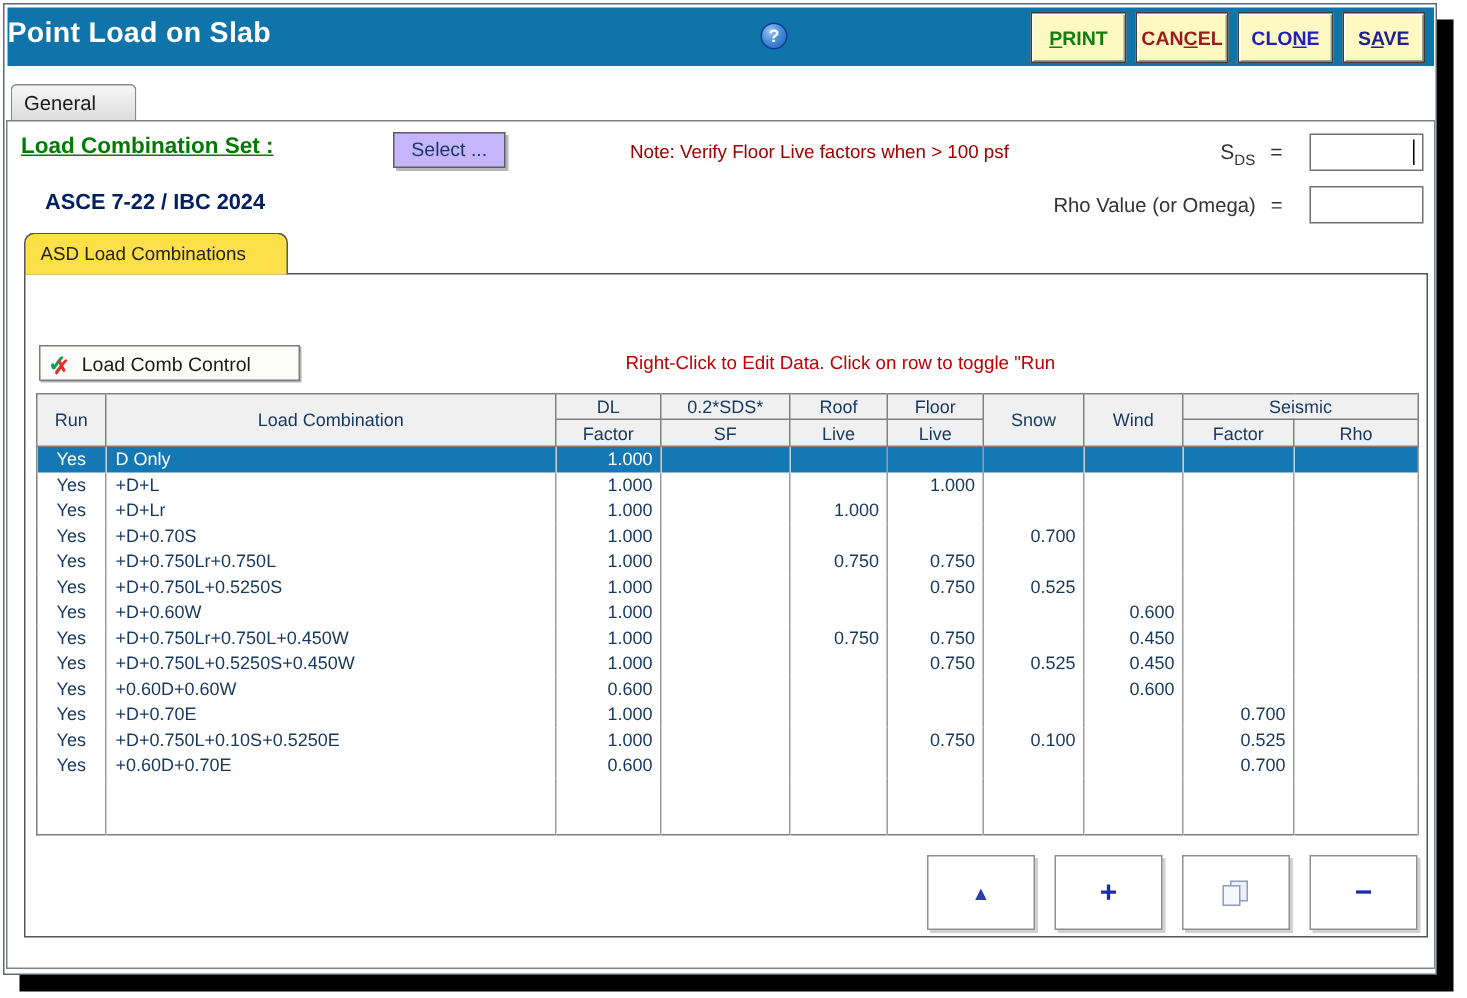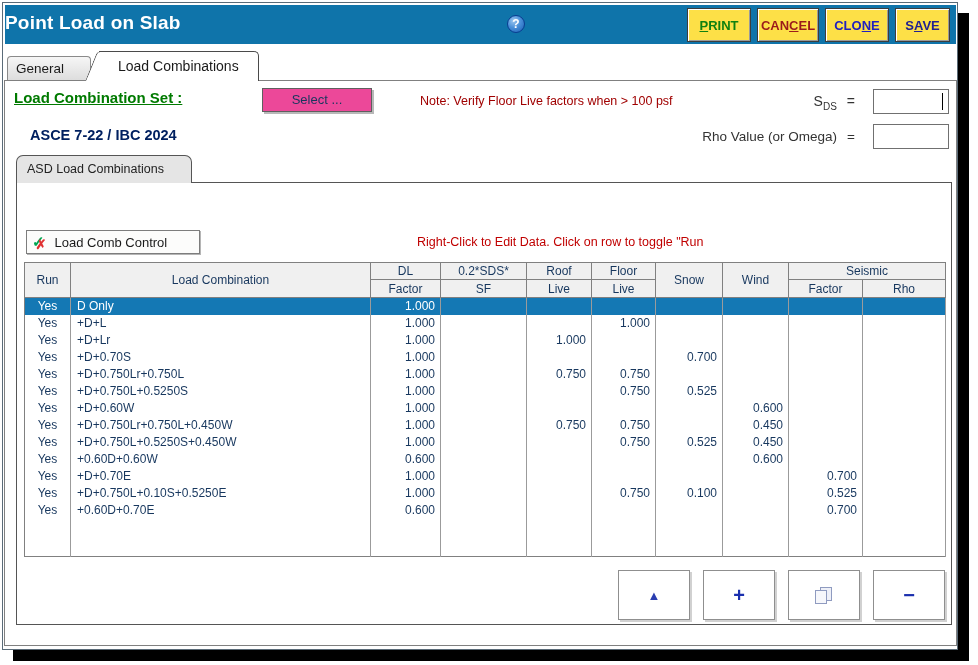--- a/index.html
+++ b/index.html
@@ -14,21 +14,21 @@
   .titlebar { position:absolute; left:2px; top:2px; right:1px; height:39px;
     background:#0F74AA; }
   .title { position:absolute; left:0; top:7px; width:540px; text-align:left;
     color:#ffffff; font-size:19px; font-weight:bold; letter-spacing:.2px; }
   .help-icon { position:absolute; left:502px; top:10px; width:18px; height:18px;
     border-radius:50%; border:1px solid #0a3d91;
     background:radial-gradient(circle at 35% 30%, #9cc6ef 0%, #4a90d9 45%, #1a5fb4 100%);
     color:#ffffff; font-size:12px; font-weight:bold; text-align:center; line-height:16px;
     cursor:pointer; }
   .tb-buttons { position:absolute; top:3px; right:6px; display:flex; gap:6px; }
-  .tb-btn { height:34px; background:#fde047; border:1px solid #3d3d3d;
+  .tb-btn { height:34px; background:#fef9c3; border:1px solid #3d3d3d;
     box-shadow:inset 1px 1px 0 #ffffff, inset -1px -1px 0 #9a9a9a;
     font-size:13px; font-weight:bold; text-align:center; display:flex;
     align-items:center; justify-content:center; cursor:pointer; white-space:nowrap; }
   .tb-btn .hot { text-decoration:underline; }
   .btn-print  { width:64px;  color:#108010; }
   .btn-cancel { width:62px;  color:#9B1B1B; }
   .btn-clone  { width:64px;  color:#2020C0; }
   .btn-save   { width:55px;  color:#202090; }
   .btn-saveclose { width:127px; color:#175C17; }
 
@@ -46,22 +46,22 @@
     transform:skewX(-22deg); border-radius:3px 0 0 0; }
   .tab-active .lbl { position:relative; z-index:2; }
 
   
   .page { position:absolute; left:1px; top:77px; width:953px; height:566px;
     background:#ffffff; border:1px solid #808080; z-index:2; }
   .page-inner { position:relative; width:100%; height:100%; }
 
   .set-label { position:absolute; left:9px; top:8px; font-size:15px; font-weight:bold;
     color:#007A00; text-decoration:underline; }
-  .select-btn { position:absolute; left:257px; top:7px; width:110px; height:24px;
-    background:#ec4899; border:1px solid #5f5f5f; box-shadow:2px 2px 0 rgba(0,0,0,.28);
+  .select-btn { position:absolute; left:257px; top:7px; width:75px; height:24px;
+    background:#c4b5fd; border:1px solid #5f5f5f; box-shadow:2px 2px 0 rgba(0,0,0,.28);
     color:#17375E; font-size:13px; text-align:center; line-height:22px; cursor:pointer; }
   .note { position:absolute; left:415px; top:13px; font-size:12.5px; color:#A00000; }
 
   .sds-label { position:absolute; left:750px; top:12px; width:100px; text-align:right;
     font-size:14px; color:#333333; }
   .sds-label sub { font-size:10px; }
   .sds-label .eq { margin-left:10px; }
   .field { position:absolute; width:76px; height:25px; }
   .field input { width:100%; height:100%; border:1px solid #707070; background:#ffffff;
     font-size:13px; padding:0 4px; outline:none; }
@@ -71,21 +71,21 @@
   .f-rho { left:868px; top:43px; }
   .rho-label { position:absolute; left:620px; top:48px; width:230px; text-align:right;
     font-size:13.5px; color:#333333; }
   .rho-label .eq { margin-left:10px; }
 
   .code-label { position:absolute; left:25px; top:46px; font-size:14.5px;
     font-weight:bold; color:#002060; }
 
   
   .inner-tab { position:absolute; left:11px; top:74px; width:176px; height:28px;
-    background:#e5e5e5; border:1px solid #555555; border-bottom:none;
+    background:#fde047; border:1px solid #555555; border-bottom:none;
     border-radius:7px 7px 0 0; z-index:3; font-size:12.5px; color:#222222;
     padding:6px 0 0 10px; cursor:pointer; }
   .inner-panel { position:absolute; left:11px; top:101px; width:936px; height:443px;
     border:1px solid #555555; background:#ffffff; z-index:2; }
 
   .lcc-btn { position:absolute; left:9px; top:47px; width:174px; height:24px;
     background:#fcfcfb; border:1px solid #7d7d7d; box-shadow:1px 1px 0 #b5b5b5;
     display:flex; align-items:center; cursor:pointer; font-size:13px; color:#1a1a1a; }
   .lcc-check { color:#00A550; font-weight:bold; font-size:15px; margin-left:5px; }
   .lcc-x { color:#E03030; font-weight:bold; font-size:13px; margin-left:-9px;
@@ -150,23 +150,20 @@
       <div class="tb-btn btn-save">
           <span>
         <span>S</span><span class="hot">A</span><span>VE</span>
       </span>
         </div>
     </div>
   </div>
 
   <div class="tab-general">
     <span>General</span>
-  </div>
-  <div class="tab-active">
-    <span class="lbl">Load Combinations</span>
   </div>
 
   <div class="page">
     <div class="page-inner">
 
       <span class="set-label">Load Combination Set :</span>
       <div class="select-btn">Select ...</div>
       <span class="note">Note: Verify Floor Live factors when &gt; 100 psf</span>
 
       <span class="sds-label">

